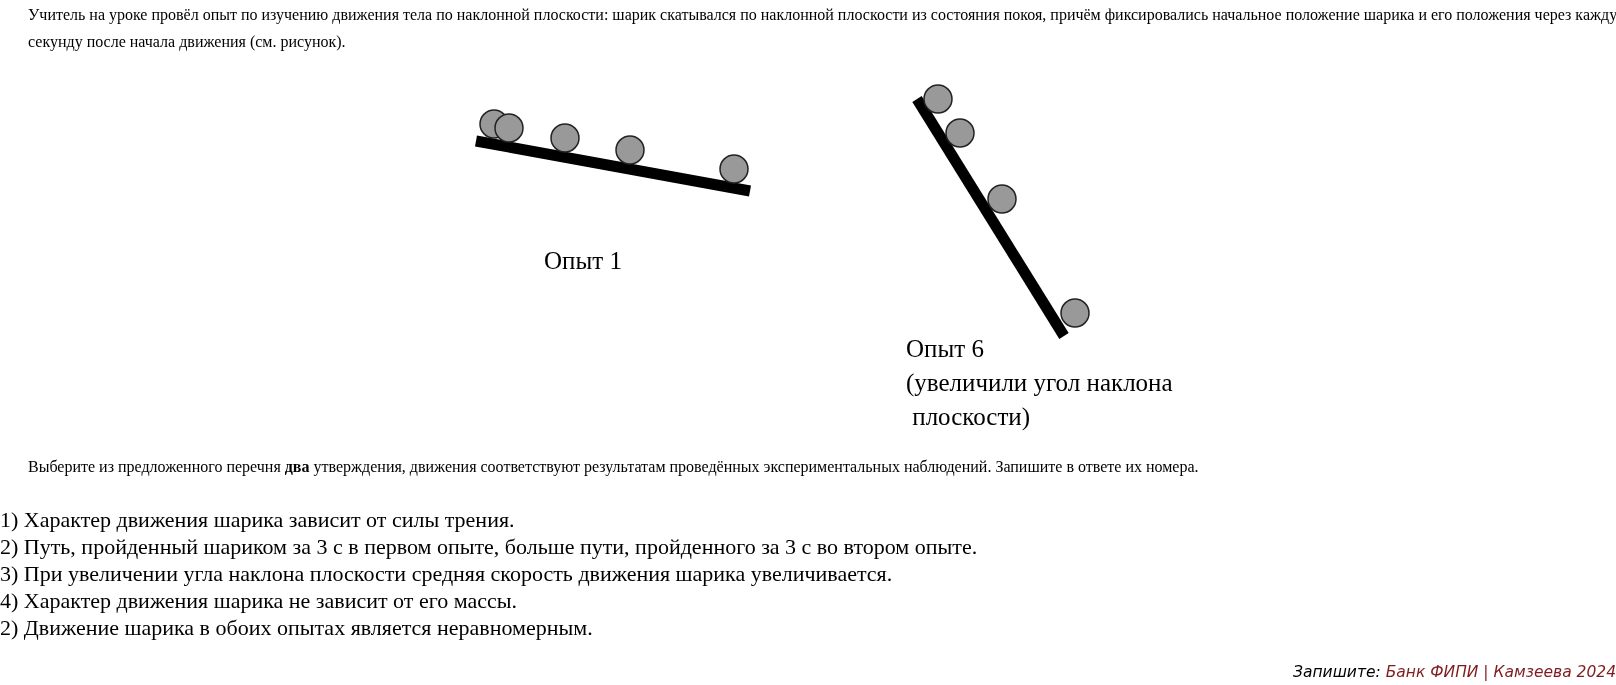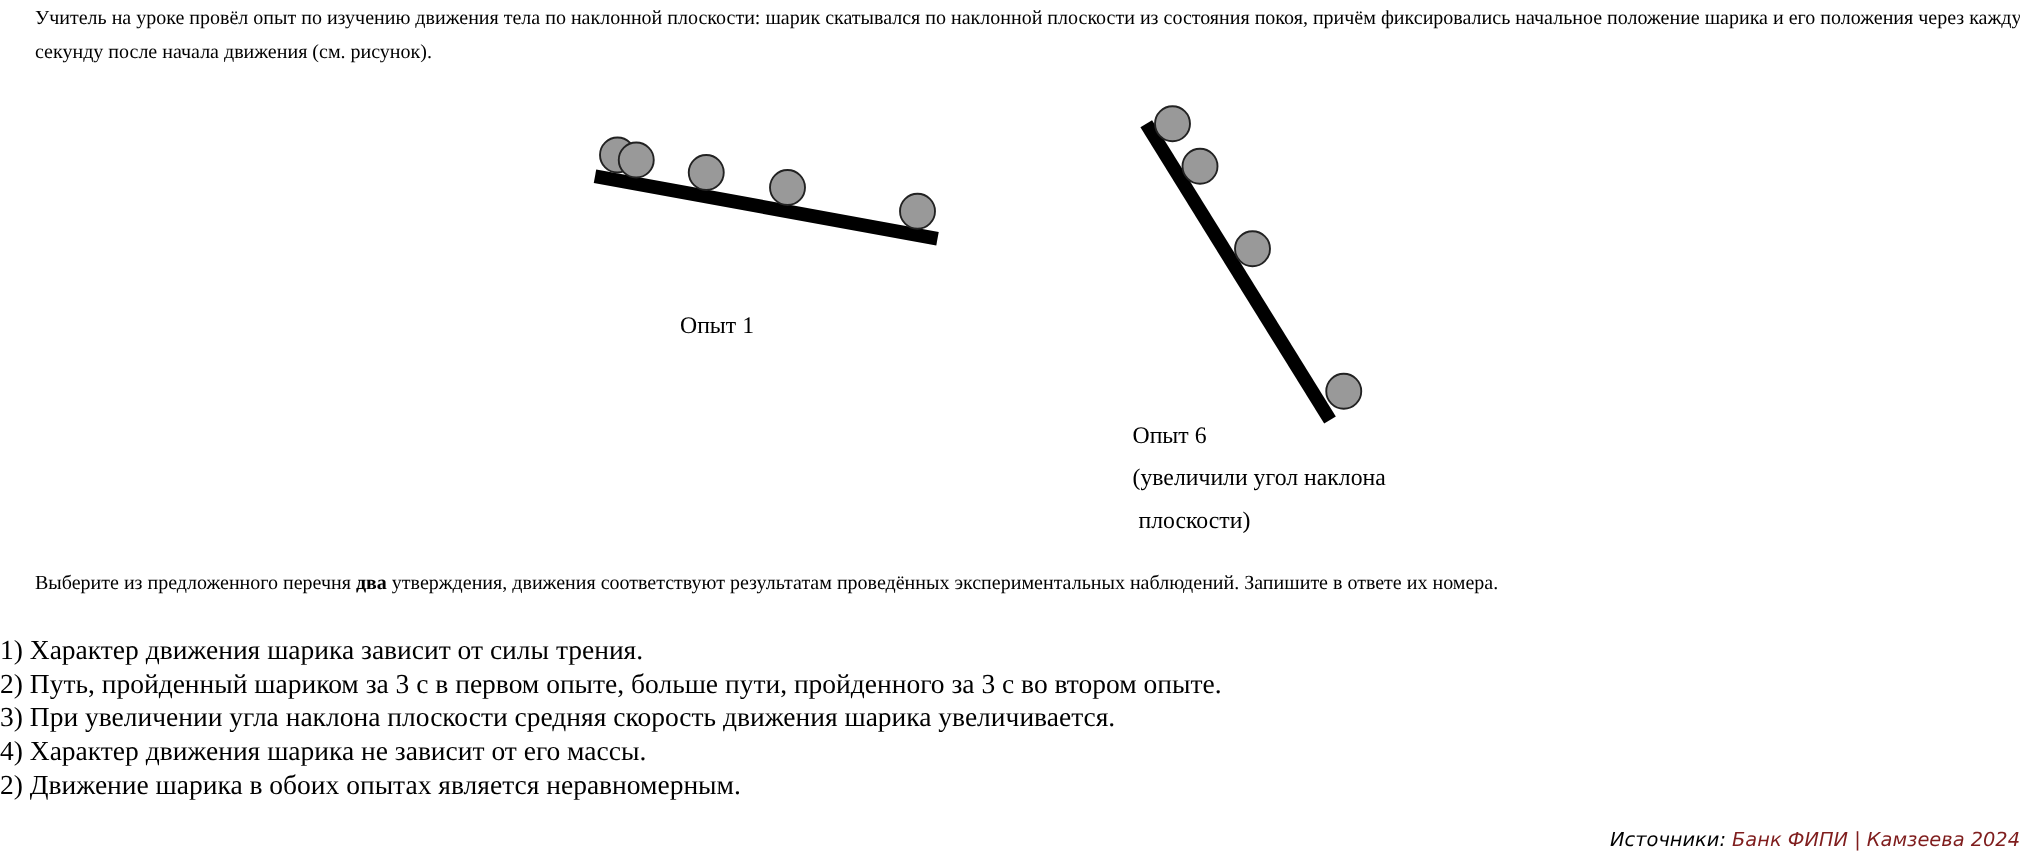--- a/index.html
+++ b/index.html
@@ -1,21 +1,21 @@
 <!DOCTYPE html>
 <html><head>
 <meta charset="utf-8">
 <style>
   html, body { margin: 0; padding: 0; background: #ffffff; }
   body { width: 1616px; height: 685px; position: relative; overflow: hidden;
          font-family: "Liberation Serif", serif; color: #000; }
   .para { position: absolute; left: 12px; font-size: 16px; line-height: 27px; margin: 0; padding-left: 16px; }
   #intro { top: 1px; width: 1616px; }
   .figure { position: absolute; left: 0; top: 0; width: 1616px; height: 440px; }
-  .caption { position: absolute; font-size: 19px; line-height: 34px; white-space: pre; }
+  .caption { position: absolute; font-size: 25px; line-height: 34px; white-space: pre; }
   #cap1 { left: 544px; top: 244px; }
   #cap2 { left: 906px; top: 332px; }
   #question { top: 453px; width: 1560px; }
   .opt { position: absolute; left: 0; font-size: 22px; line-height: 27px; white-space: nowrap; }
   .src { position: absolute; right: 0; top: 662px; font-family: "DejaVu Sans", sans-serif;
          font-style: italic; font-size: 15.5px; line-height: 20px; }
   .src .lbl { color: #000; }
   .src .val { color: #7f1d1d; }
 </style>
 </head>
@@ -47,13 +47,13 @@
 <span> плоскости)</span></div>
 
 <p class="para" id="question"><span>Выберите из предложенного перечня </span><b>два</b><span> утверждения, движения соответствуют результатам проведённых экспериментальных наблюдений. Запишите в ответе их номера.</span></p>
 
 <div class="opt" style="top:506px">1) Характер движения шарика зависит от силы трения.</div>
 <div class="opt" style="top:533px">2) Путь, пройденный шариком за 3 с в первом опыте, больше пути, пройденного за 3 с во втором опыте.</div>
 <div class="opt" style="top:560px">3) При увеличении угла наклона плоскости средняя скорость движения шарика увеличивается.</div>
 <div class="opt" style="top:587px">4) Характер движения шарика не зависит от его массы.</div>
 <div class="opt" style="top:614px">2) Движение шарика в обоих опытах является неравномерным.</div>
 
-<div class="src"><span class="lbl">Источники:</span><span class="val"> Банк ФИПИ | Камзеева 2024</span></div>
+<div class="src"><span class="lbl">Запишите:</span><span class="val"> Банк ФИПИ | Камзеева 2024</span></div>
 
 </body></html>

